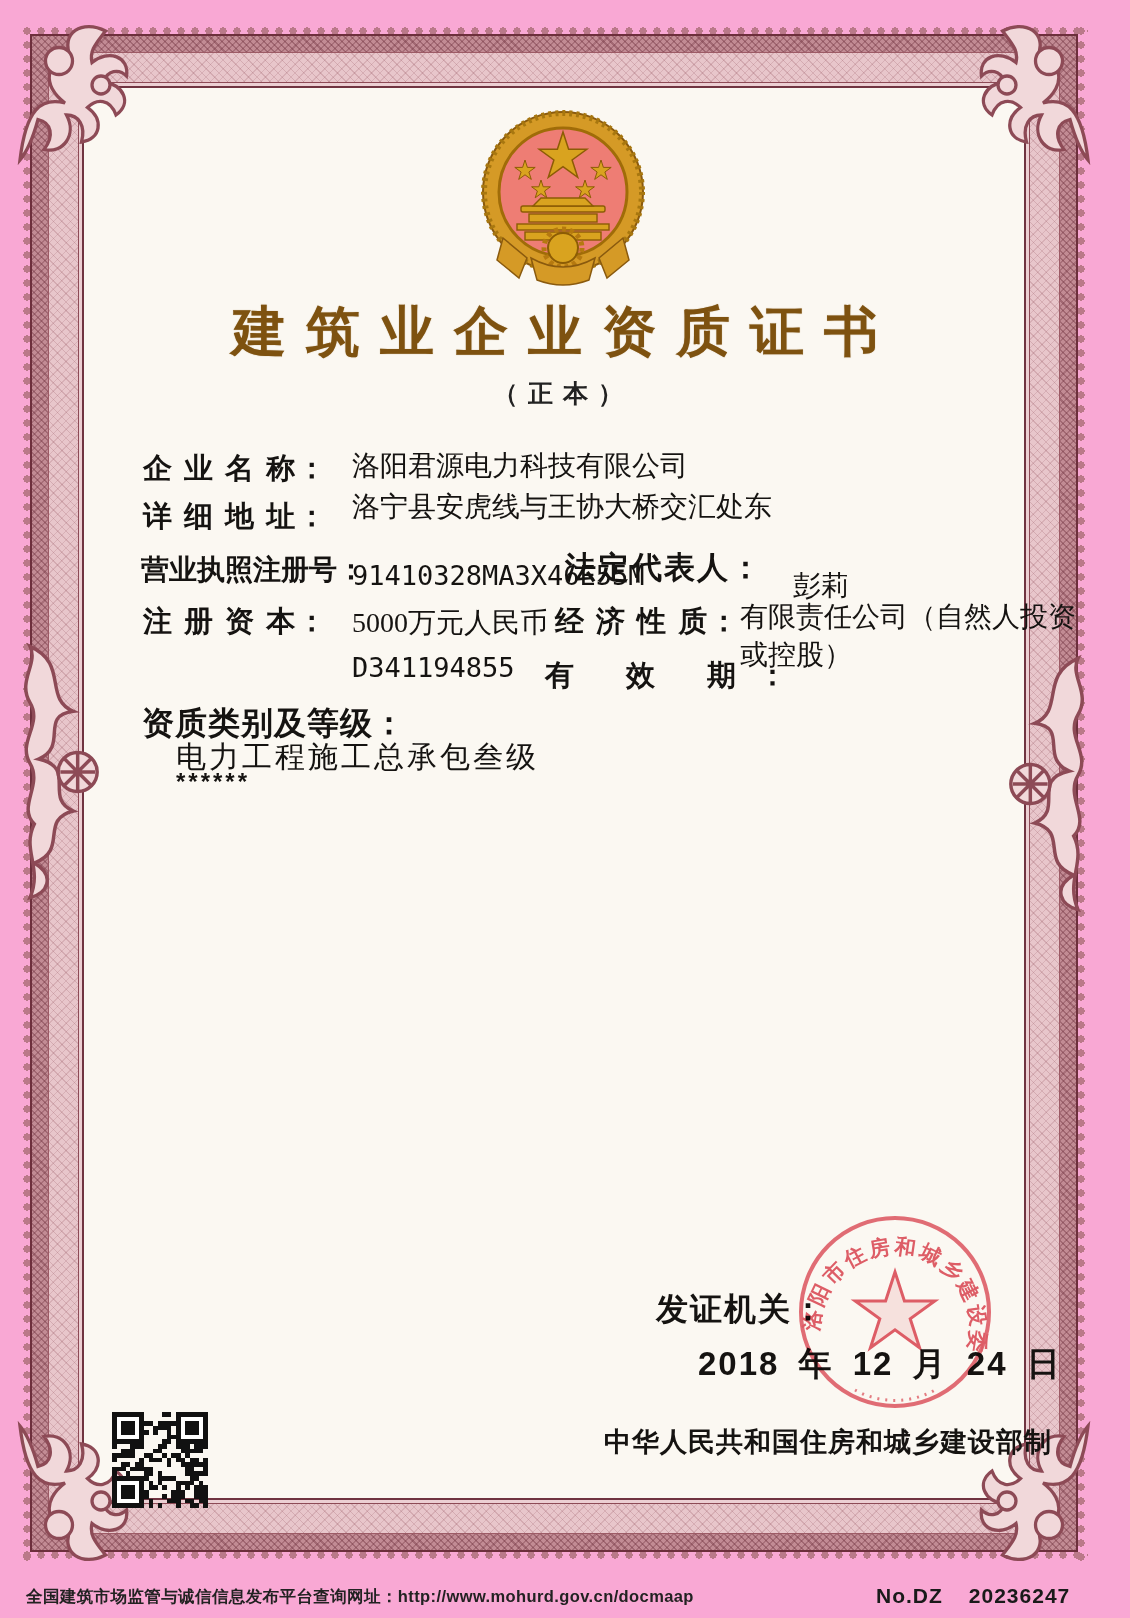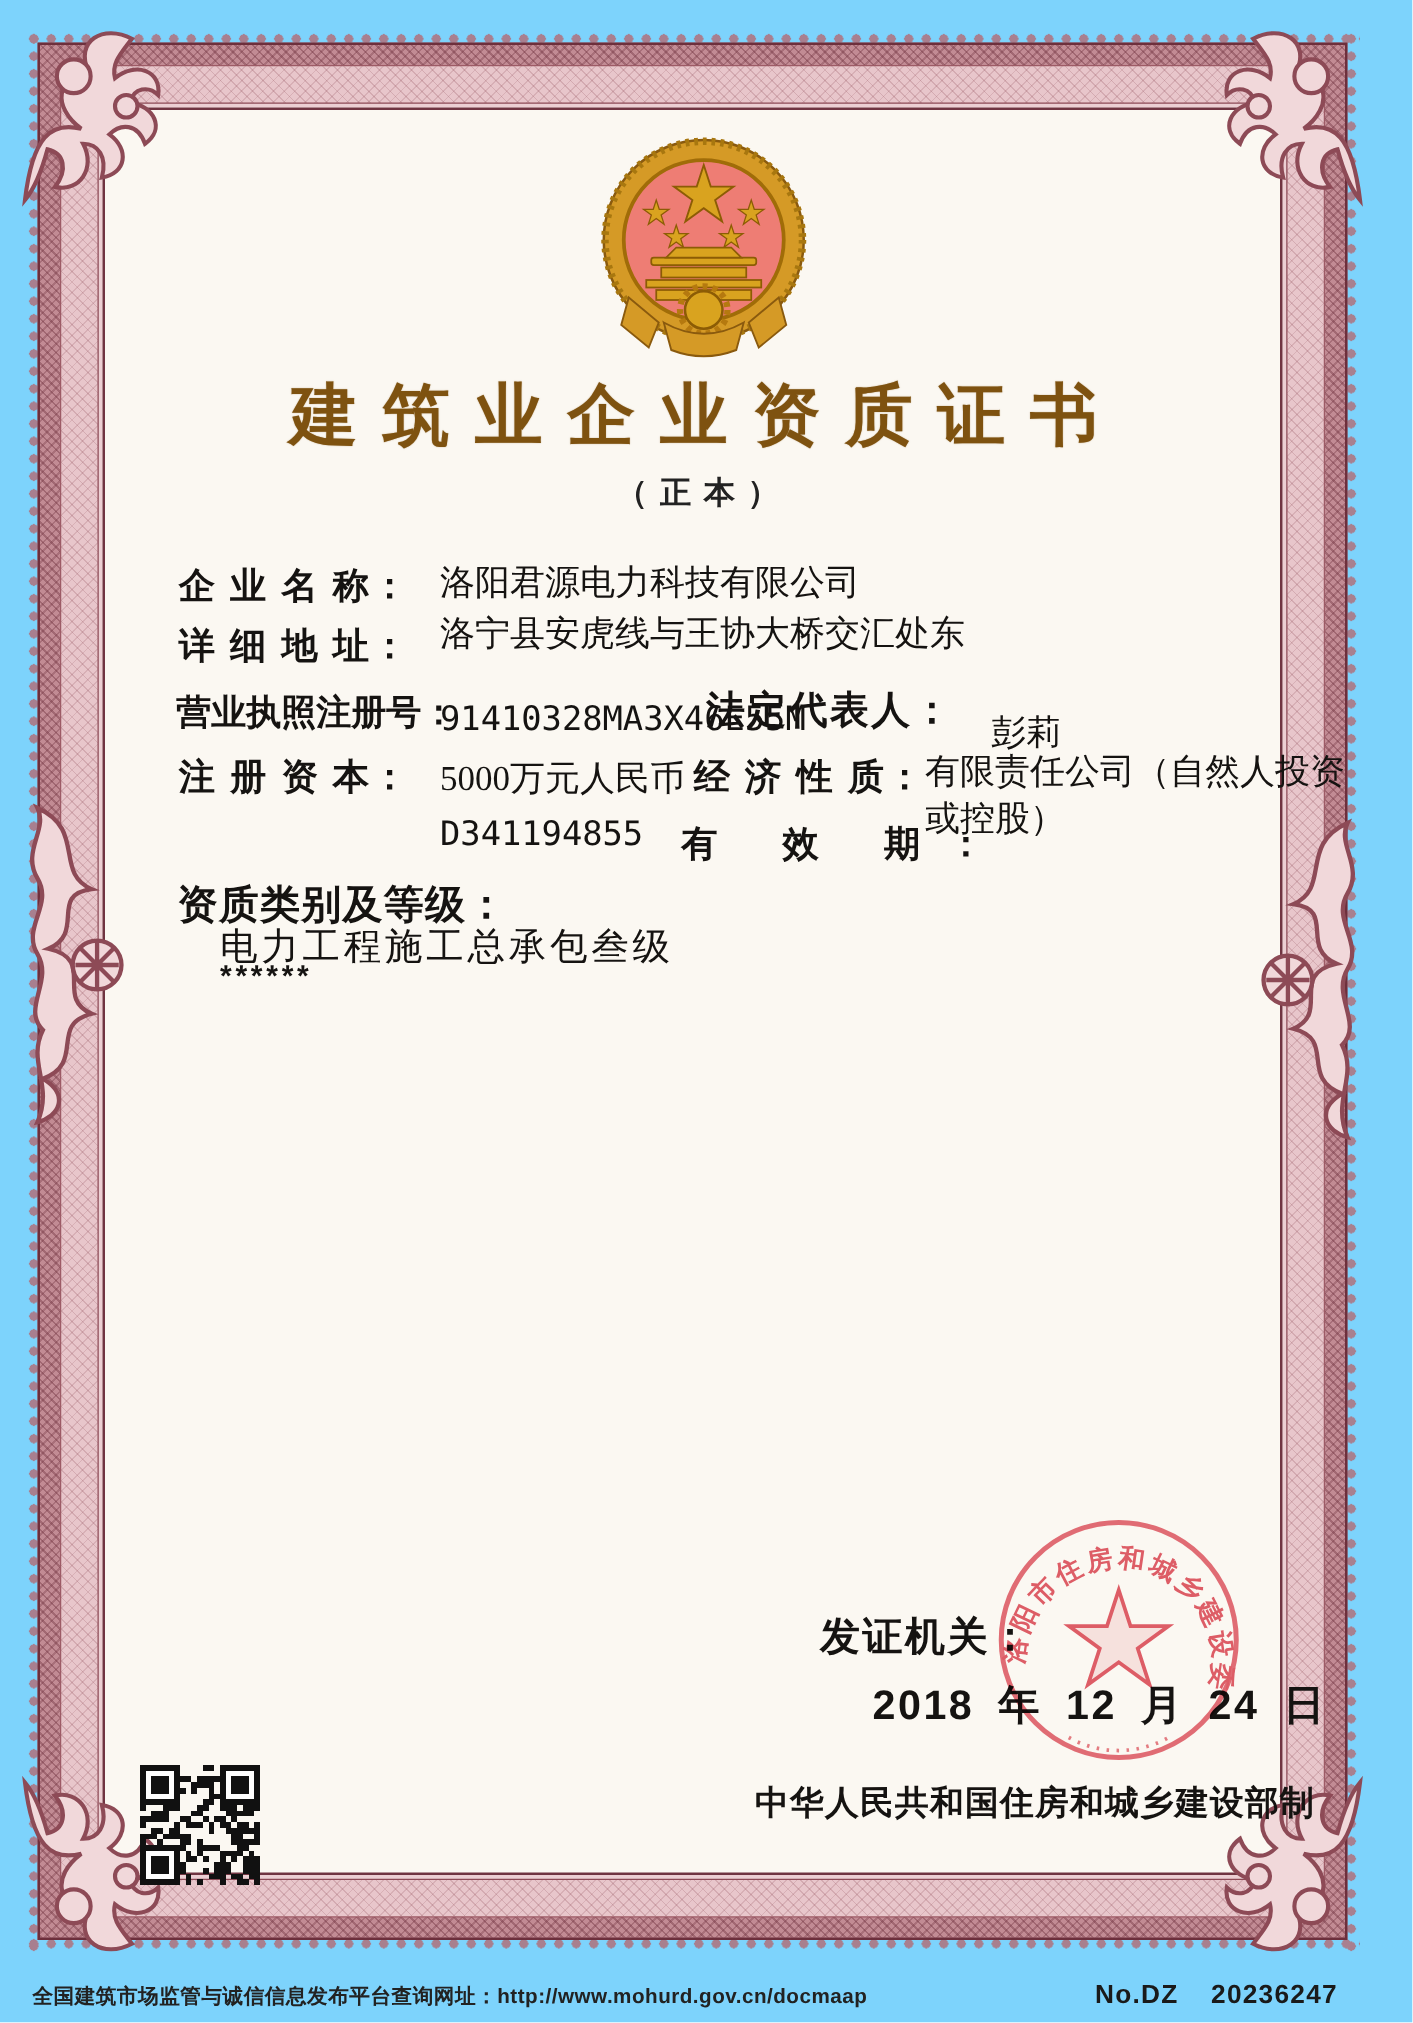--- a/index.html
+++ b/index.html
@@ -1,17 +1,17 @@
 <!DOCTYPE html>
 <html><head>
 <meta charset="utf-8">
 <style>
   html,body{margin:0;padding:0;}
   body{background:#ffffff;font-family:"Liberation Sans",sans-serif;}
-  .page{position:relative;width:1130px;height:1618px;background:#7dd3fc;overflow:hidden;}
+  .page{position:relative;width:1130px;height:1618px;background:#f9a8d4;overflow:hidden;}
 
   
   .frame{position:absolute;left:20px;top:24px;width:1068px;height:1538px;z-index:2;}
   .lace{position:absolute;inset:0;
     background:
       radial-gradient(circle 5px at 7px 7px, #b0717c 72%, transparent 74%) left top/14px 14px repeat-x,
       radial-gradient(circle 5px at 7px 7px, #b0717c 72%, transparent 74%) left bottom/14px 14px repeat-x,
       radial-gradient(circle 5px at 7px 7px, #b0717c 72%, transparent 74%) left top/14px 14px repeat-y,
       radial-gradient(circle 5px at 7px 7px, #b0717c 72%, transparent 74%) right top/14px 14px repeat-y;
     opacity:.85;}

